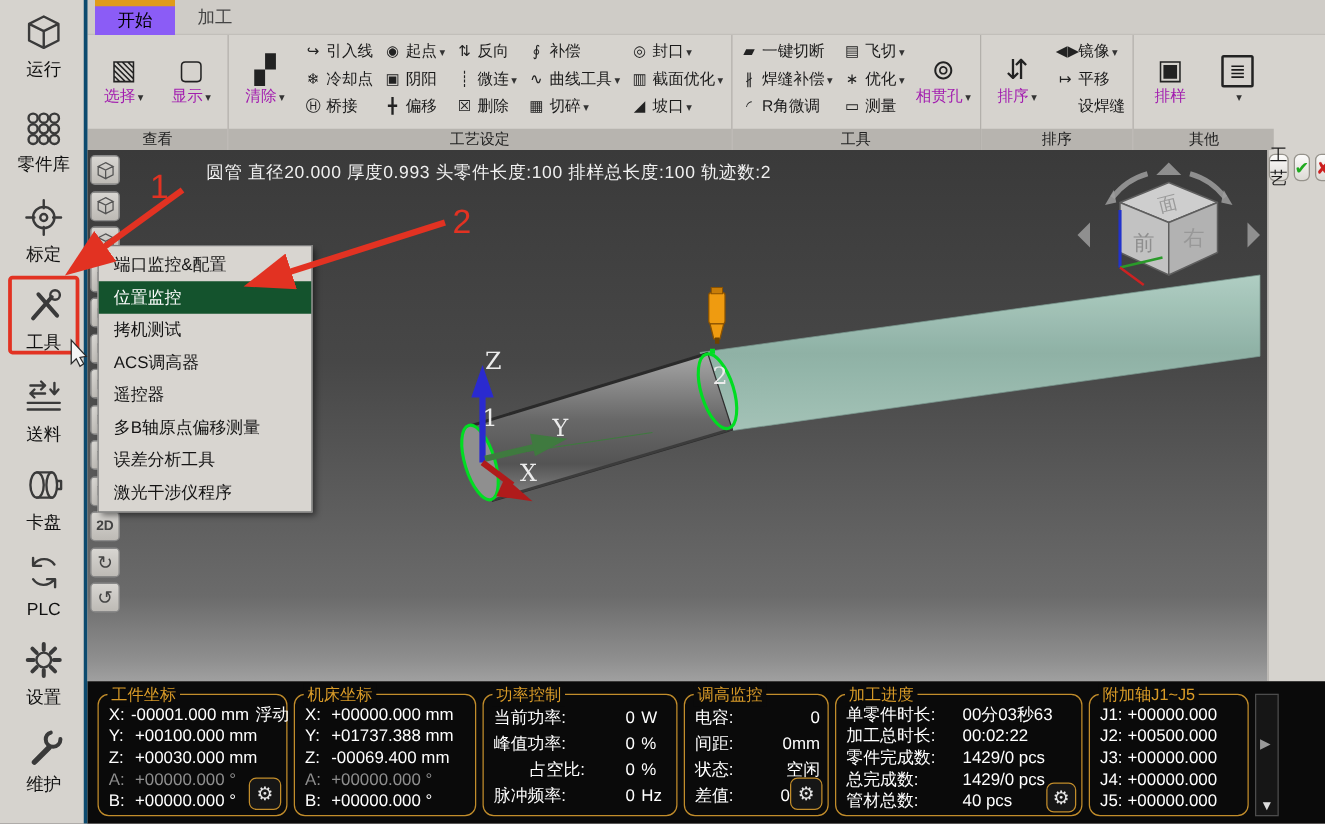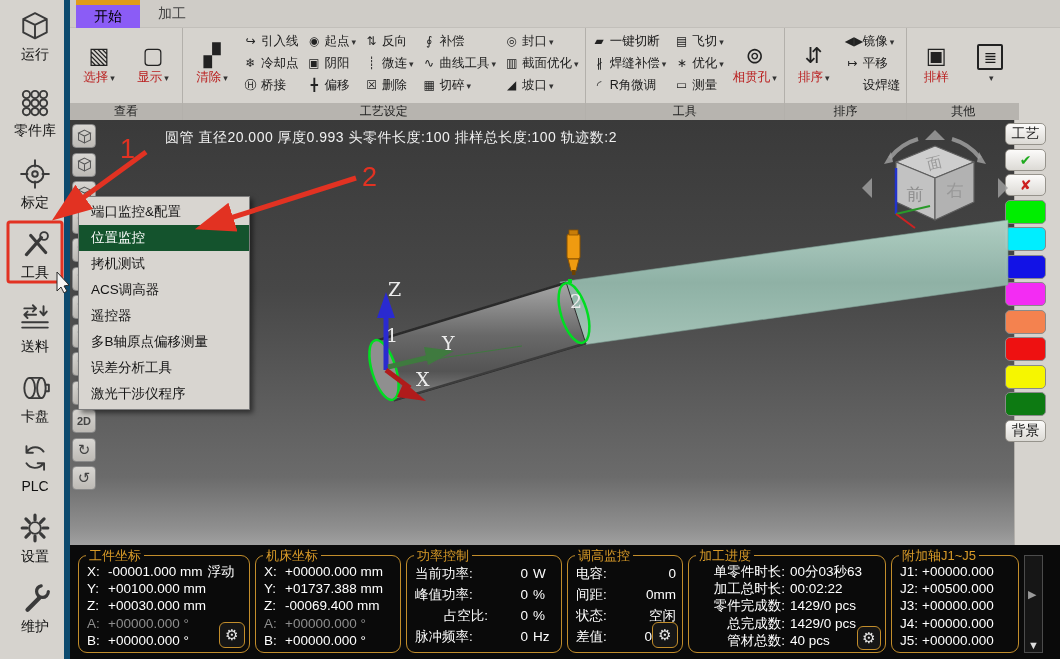--- a/index.html
+++ b/index.html
@@ -10,68 +10,68 @@
   #tabstrip{position:absolute;left:70px;top:0;width:990px;height:28px;background:#cfccc7;display:flex;padding-left:6px;border-bottom:1px solid #c2bfba}
   .tab{width:64px;height:28px;display:flex;align-items:center;justify-content:center;font-size:14px;color:#444;cursor:pointer}
   .tab.active{background:#8b5cf6;border-top:5px solid #e09b1a;color:#000}
   
   #ribbon{position:absolute;left:70px;top:28px;width:990px;height:92px;display:flex;background:#d6d3ce}
   .rgroup{display:flex;flex-direction:column;border-right:1px solid #b3b0ab}
   .rbody{flex:1;display:flex;align-items:flex-start;padding:1px 3px;gap:2px}
   .rcap{height:17px;background:#b7b4af;font-size:12px;line-height:17px;text-align:center;color:#222}
   .bigbtn{width:52px;height:70px;display:flex;flex-direction:column;align-items:center;justify-content:center;border-radius:3px;cursor:pointer}
   .bi{font-size:22px;line-height:26px;color:#222}
-  .bl{font-size:12.5px;color:#b91c1c;white-space:nowrap}
+  .bl{font-size:12.5px;color:#a21caf;white-space:nowrap}
   .rcol{display:flex;flex-direction:column;padding-top:1px}
   .smbtn{height:22px;display:flex;align-items:center;font-size:12.5px;padding:0 3px;gap:3px;border-radius:3px;cursor:pointer;white-space:nowrap}
   .ri{width:15px;text-align:center;font-size:12px;color:#222}
   .cdd::after{content:"▾";font-size:9px;color:#333;margin-left:2px}
   .listbox{width:26px;height:26px;border:2px solid #222;border-radius:2px;display:flex;align-items:center;justify-content:center;font-size:16px}
   
-  #sidebar{position:absolute;left:0;top:0;width:70px;height:659px;background:#d6d3ce;border-right:6px solid #0c4a6e}
+  #sidebar{position:absolute;left:0;top:0;width:70px;height:659px;background:#d6d3ce;border-right:3px solid #0c4a6e}
   .sbitem{position:absolute;left:0;width:70px;display:flex;flex-direction:column;align-items:center;cursor:pointer}
   .sblabel{font-size:14px;color:#111;margin-top:0}
   .sbicon svg{stroke:#3a3a3a;fill:none;stroke-width:1.8px;stroke-linecap:round;stroke-linejoin:round}
   
   #viewport{position:absolute;left:70px;top:120px;width:944px;height:425px;
     background:linear-gradient(180deg,#3a3a3a 0%,#474747 40%,#6b6b6b 84%,#8f8f8f 96%,#a0a0a0 100%)}
   #vinfo{position:absolute;left:95px;top:9px;font-size:14px;color:#f0f0f0;letter-spacing:.5px;z-index:3}
   #vtools{position:absolute;left:2px;top:4px;display:flex;flex-direction:column;gap:4.5px;z-index:2}
   .vtb{width:24px;height:24px;border:1px solid #8a8a8a;border-radius:4px;background:linear-gradient(#d8d6d2,#bdbab5);
        display:flex;align-items:center;justify-content:center;font-size:12px;color:#444;cursor:pointer}
   #scene{position:absolute;inset:0;z-index:1}
   .vlabel{position:absolute;color:#ececec;font-family:"DejaVu Serif","Liberation Serif",serif;font-size:19px;z-index:3}
   #vcube{position:absolute;left:790px;top:8px;z-index:2}
   
   #rightpanel{position:absolute;left:1014px;top:120px;width:22px;height:425px;background:#d6d3ce;border-left:1px solid #b3b0ab;
-     display:flex;flex-direction:column;align-items:center;padding-top:3px;gap:3.5px}
+     display:flex;flex-direction:row;align-items:flex-start;padding-top:3px;gap:3.5px}
   .rpbtn{width:41px;height:22px;border:1px solid #96938c;border-radius:5px;background:linear-gradient(#fcfbfa,#dcdad5);
      display:flex;align-items:center;justify-content:center;font-size:14px;cursor:pointer}
   .swatch{width:41px;height:24px;border:1px solid #8a8a8a;border-radius:5px;cursor:pointer}
   .okglyph{color:#1faa1f;font-weight:bold}
   .xglyph{color:#cc1f1f;font-weight:bold}
   
   #bottombar{position:absolute;left:70px;top:545px;width:990px;height:114px;background:#0a0a0a;display:flex;gap:5px;padding:10px 2px 4px 8px}
   .bp{position:relative;height:98px;border:1px solid #c28d2b;border-radius:9px;padding:7px 6px 2px 8px;color:#fff;font-size:13.5px}
   .bptitle{position:absolute;top:-9px;left:7px;background:#0a0a0a;color:#d99b28;font-size:13px;padding:0 3px;white-space:nowrap}
   .crow{display:flex;gap:5px;line-height:17.2px;white-space:nowrap}
   .ax{width:16px}
   .dim{color:#8e8e8e}
   .gearbtn{position:absolute;right:4px;bottom:4px;width:26px;height:26px;border:1px solid #c28d2b;border-radius:6px;
      display:flex;align-items:center;justify-content:center;color:#e6e6e6;font-size:15px;cursor:pointer;background:rgba(255,255,255,.05)}
   .prow{display:flex;line-height:21px;white-space:nowrap}
   .pl{flex:1}
   .pv{text-align:right;min-width:26px;margin-right:5px}
   .pu{width:22px}
   .hrow{display:flex;justify-content:space-between;line-height:21px;white-space:nowrap}
   .grow{display:flex;line-height:17.2px;white-space:nowrap}
-  .gl{width:88px;text-align:right}
+  .gl{width:88px;text-align:left}
   .gv{margin-left:5px}
   .arow{display:flex;gap:4px;line-height:17.2px;white-space:nowrap}
-  #wpanel{width:172px}#mpanel{width:146px}#ppanel{width:156px}#hpanel{width:116px}#gpanel{width:198px}#apanel{width:128px}
+  #wpanel{width:152px}#mpanel{width:146px}#ppanel{width:156px}#hpanel{width:116px}#gpanel{width:198px}#apanel{width:128px}
   #scrollstrip{position:relative;width:19px;height:98px;border:1px solid #4c4c4c;background:#161616;color:#9a9a9a}
   #scrollstrip .rc{position:absolute;left:3px;top:32px;font-size:11px;cursor:pointer}
   #scrollstrip .dc{position:absolute;left:3px;bottom:1px;font-size:11px;color:#ddd;cursor:pointer}
   
   #ctxmenu{position:absolute;left:78px;top:196px;width:172px;background:#d8d5d0;border:1px solid #7c7c7c;
      box-shadow:3px 3px 5px rgba(0,0,0,.5);z-index:30;padding:2px 0}
   .mi{height:26px;line-height:26px;padding-left:12px;font-size:13.5px;color:#141414;cursor:pointer;white-space:nowrap}
   .mi.active{background:#14532d;color:#fff}
   
   #overlay{position:absolute;inset:0;z-index:40;pointer-events:none}

